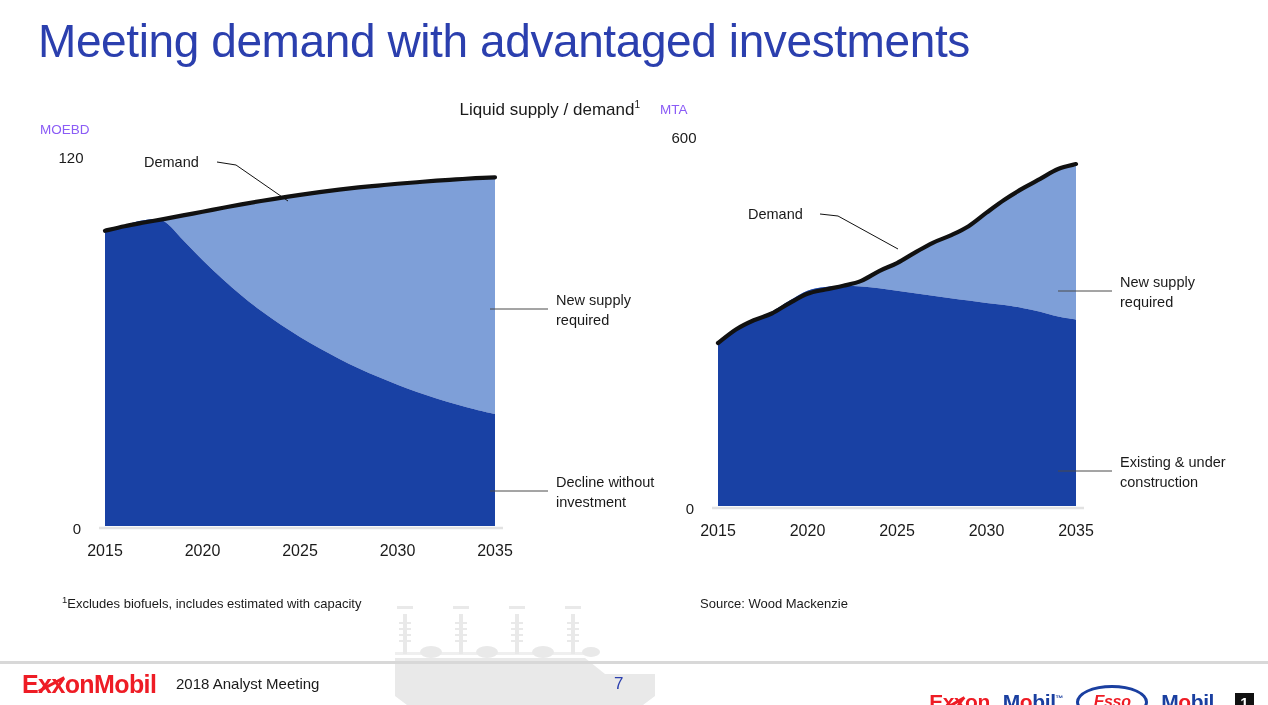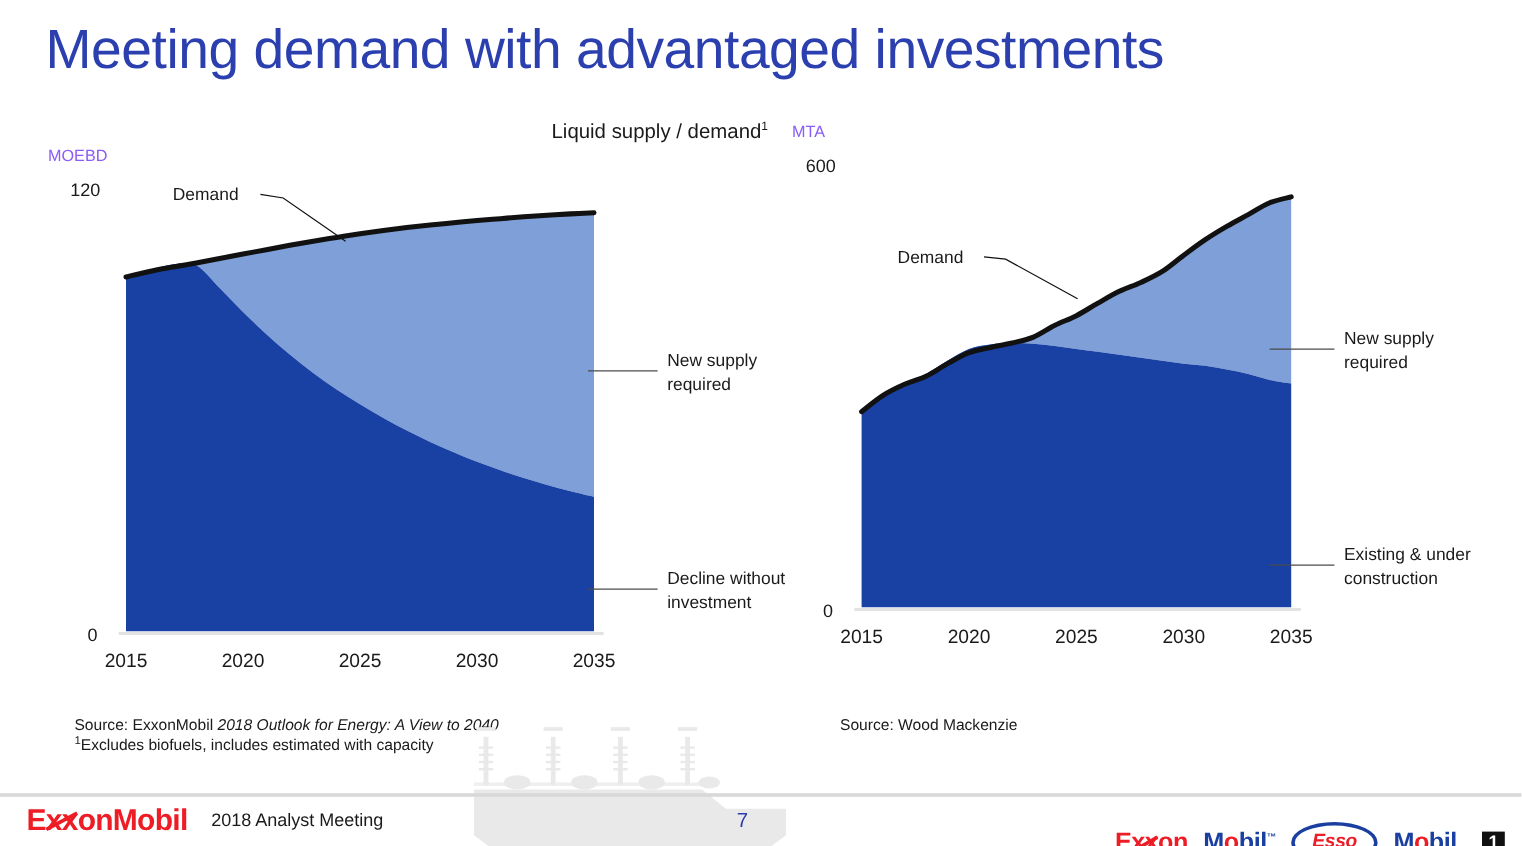--- a/index.html
+++ b/index.html
@@ -257,23 +257,20 @@
       <text class="series-label" x="460" y="186">required</text>
 
       <line class="leader" x1="398" y1="350" x2="452" y2="350"></line>
       <text class="series-label" x="460" y="346">Existing &amp; under</text>
       <text class="series-label" x="460" y="366">construction</text>
     </svg>
   </div>
 </div>
 
 <div class="source-block" id="source-liquid">
-  <div>
-    <span>Source: ExxonMobil </span><em>2018 Outlook for Energy: A View to 2040</em>
-  </div>
   <div>
     <sup>1</sup><span>Excludes biofuels, includes estimated with capacity</span>
   </div>
 </div>
 
 <div class="source-block" id="source-lng">
   <div>Source: Wood Mackenzie</div>
 </div>
 
 <svg id="ship-watermark" viewBox="0 0 260 109">

